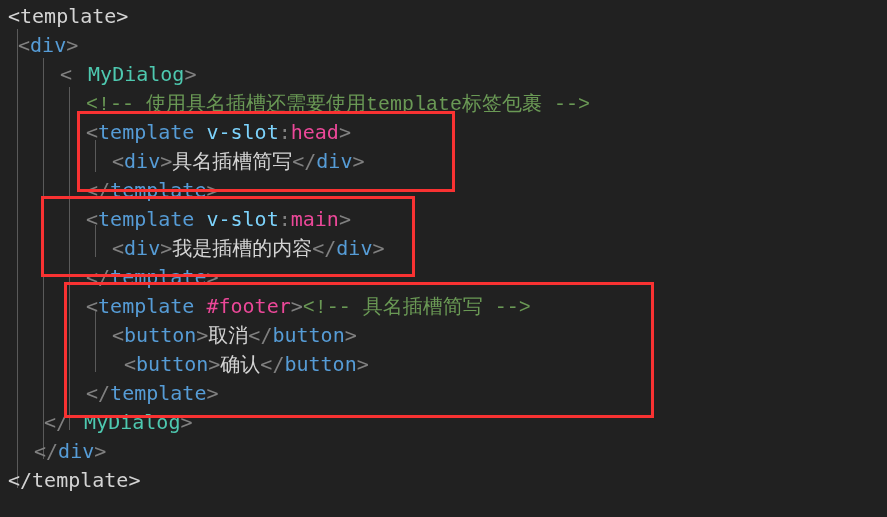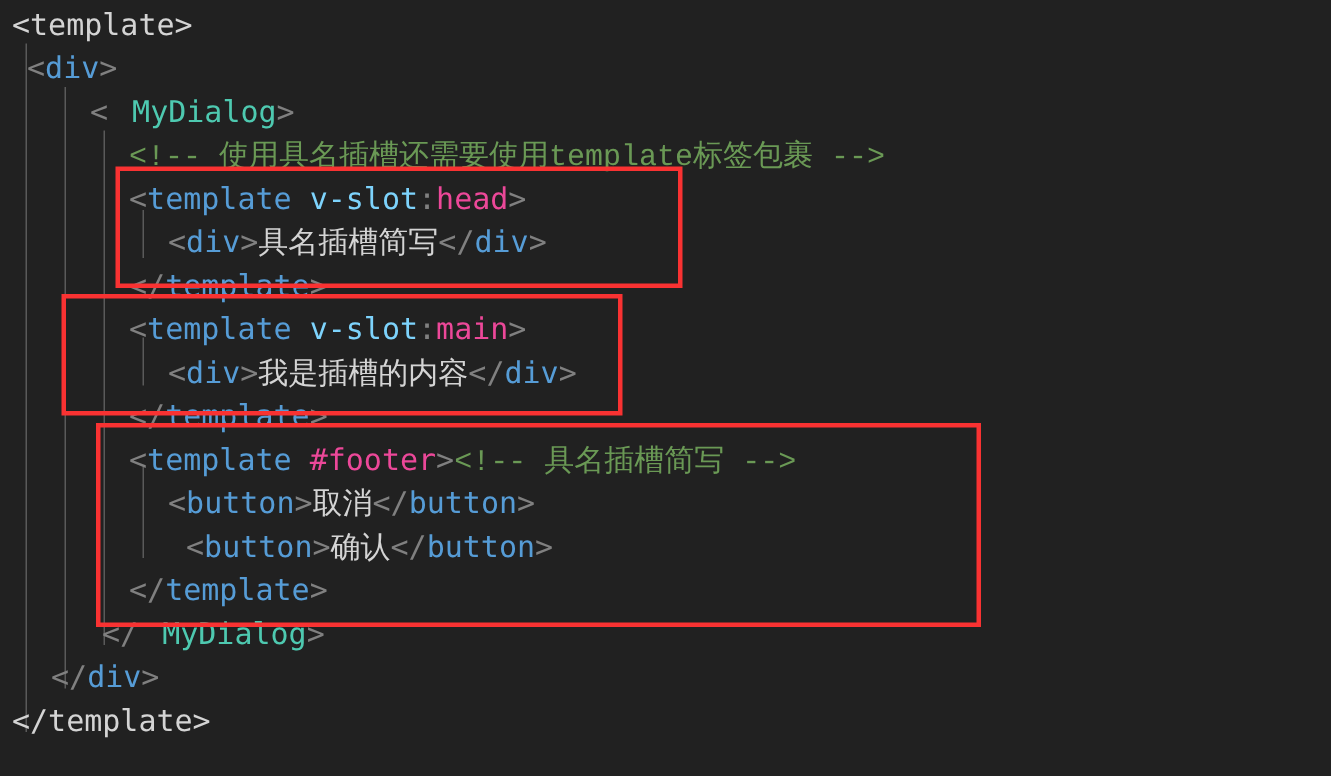--- a/index.html
+++ b/index.html
@@ -87,21 +87,21 @@
       <div class="line" style="top: 118px; left: 86px;"><span class="pnct">&lt;</span><span class="tagb">template</span><span class="plain"> </span><span class="attr">v-slot</span><span class="pnct">:</span><span class="attrb">head</span><span class="pnct">&gt;</span></div>
       <div class="line" style="top: 147px; left: 112px;"><span class="pnct">&lt;</span><span class="tagb">div</span><span class="pnct">&gt;</span><span class="plain cn">具名插槽简写</span><span class="pnct">&lt;/</span><span class="tagb">div</span><span class="pnct">&gt;</span></div>
       <div class="line" style="top: 176px; left: 86px;"><span class="pnct">&lt;/</span><span class="tagb">template</span><span class="pnct">&gt;</span></div>
       <div class="line" style="top: 205px; left: 86px; text-align: center;"><span class="pnct">&lt;</span><span class="tagb">template</span><span class="plain"> </span><span class="attr">v-slot</span><span class="pnct">:</span><span class="attrb">main</span><span class="pnct">&gt;</span></div>
       <div class="line" style="top: 234px; left: 112px;"><span class="pnct">&lt;</span><span class="tagb">div</span><span class="pnct">&gt;</span><span class="plain cn">我是插槽的内容</span><span class="pnct">&lt;/</span><span class="tagb">div</span><span class="pnct">&gt;</span></div>
       <div class="line" style="top: 263px; left: 86px;"><span class="pnct">&lt;/</span><span class="tagb">template</span><span class="pnct">&gt;</span></div>
       <div class="line" style="top: 292px; left: 86px;"><span class="pnct">&lt;</span><span class="tagb">template</span><span class="plain"> </span><span class="attrb">#footer</span><span class="pnct">&gt;</span><span class="cmt cn">&lt;!-- 具名插槽简写 --&gt;</span></div>
       <div class="line" style="top: 321px; left: 112px;"><span class="pnct">&lt;</span><span class="tagb">button</span><span class="pnct">&gt;</span><span class="plain cn">取消</span><span class="pnct">&lt;/</span><span class="tagb">button</span><span class="pnct">&gt;</span></div>
       <div class="line" style="top: 350px; left: 112px; margin-left: 12px;"><span class="pnct">&lt;</span><span class="tagb">button</span><span class="pnct">&gt;</span><span class="plain cn">确认</span><span class="pnct">&lt;/</span><span class="tagb">button</span><span class="pnct">&gt;</span></div>
       <div class="line" style="top: 379px; left: 86px;"><span class="pnct">&lt;/</span><span class="tagb">template</span><span class="pnct">&gt;</span></div>
-      <div class="line" style="top: 408px; left: 68px;"><span class="pnct">&lt;/</span><span class="tagc">MyDialog</span><span class="pnct">&gt;</span></div>
+      <div class="line" style="top: 408px; left: 44px;"><span class="pnct">&lt;/</span><span class="tagc">MyDialog</span><span class="pnct">&gt;</span></div>
       <div class="line" style="top: 437px; left: 34px; text-align: center;"><span class="pnct">&lt;/</span><span class="tagb">div</span><span class="pnct">&gt;</span></div>
       <div class="line" style="top: 466px; left: 8px;"><span class="plain">&lt;/template&gt;</span></div>
     </div>
 
   <div id="boxes">
       <div class="redbox" style="left: 77px; top: 111px; width: 378px; height: 81px; border-color: rgb(249, 50, 50);"></div>
       <div class="redbox" style="left: 41px; top: 196px; width: 374px; height: 81px; border-color: rgb(249, 50, 50);"></div>
       <div class="redbox" style="left: 64px; top: 282px; width: 590px; height: 136px; border-color: rgb(249, 50, 50);"></div>
     </div>
 

